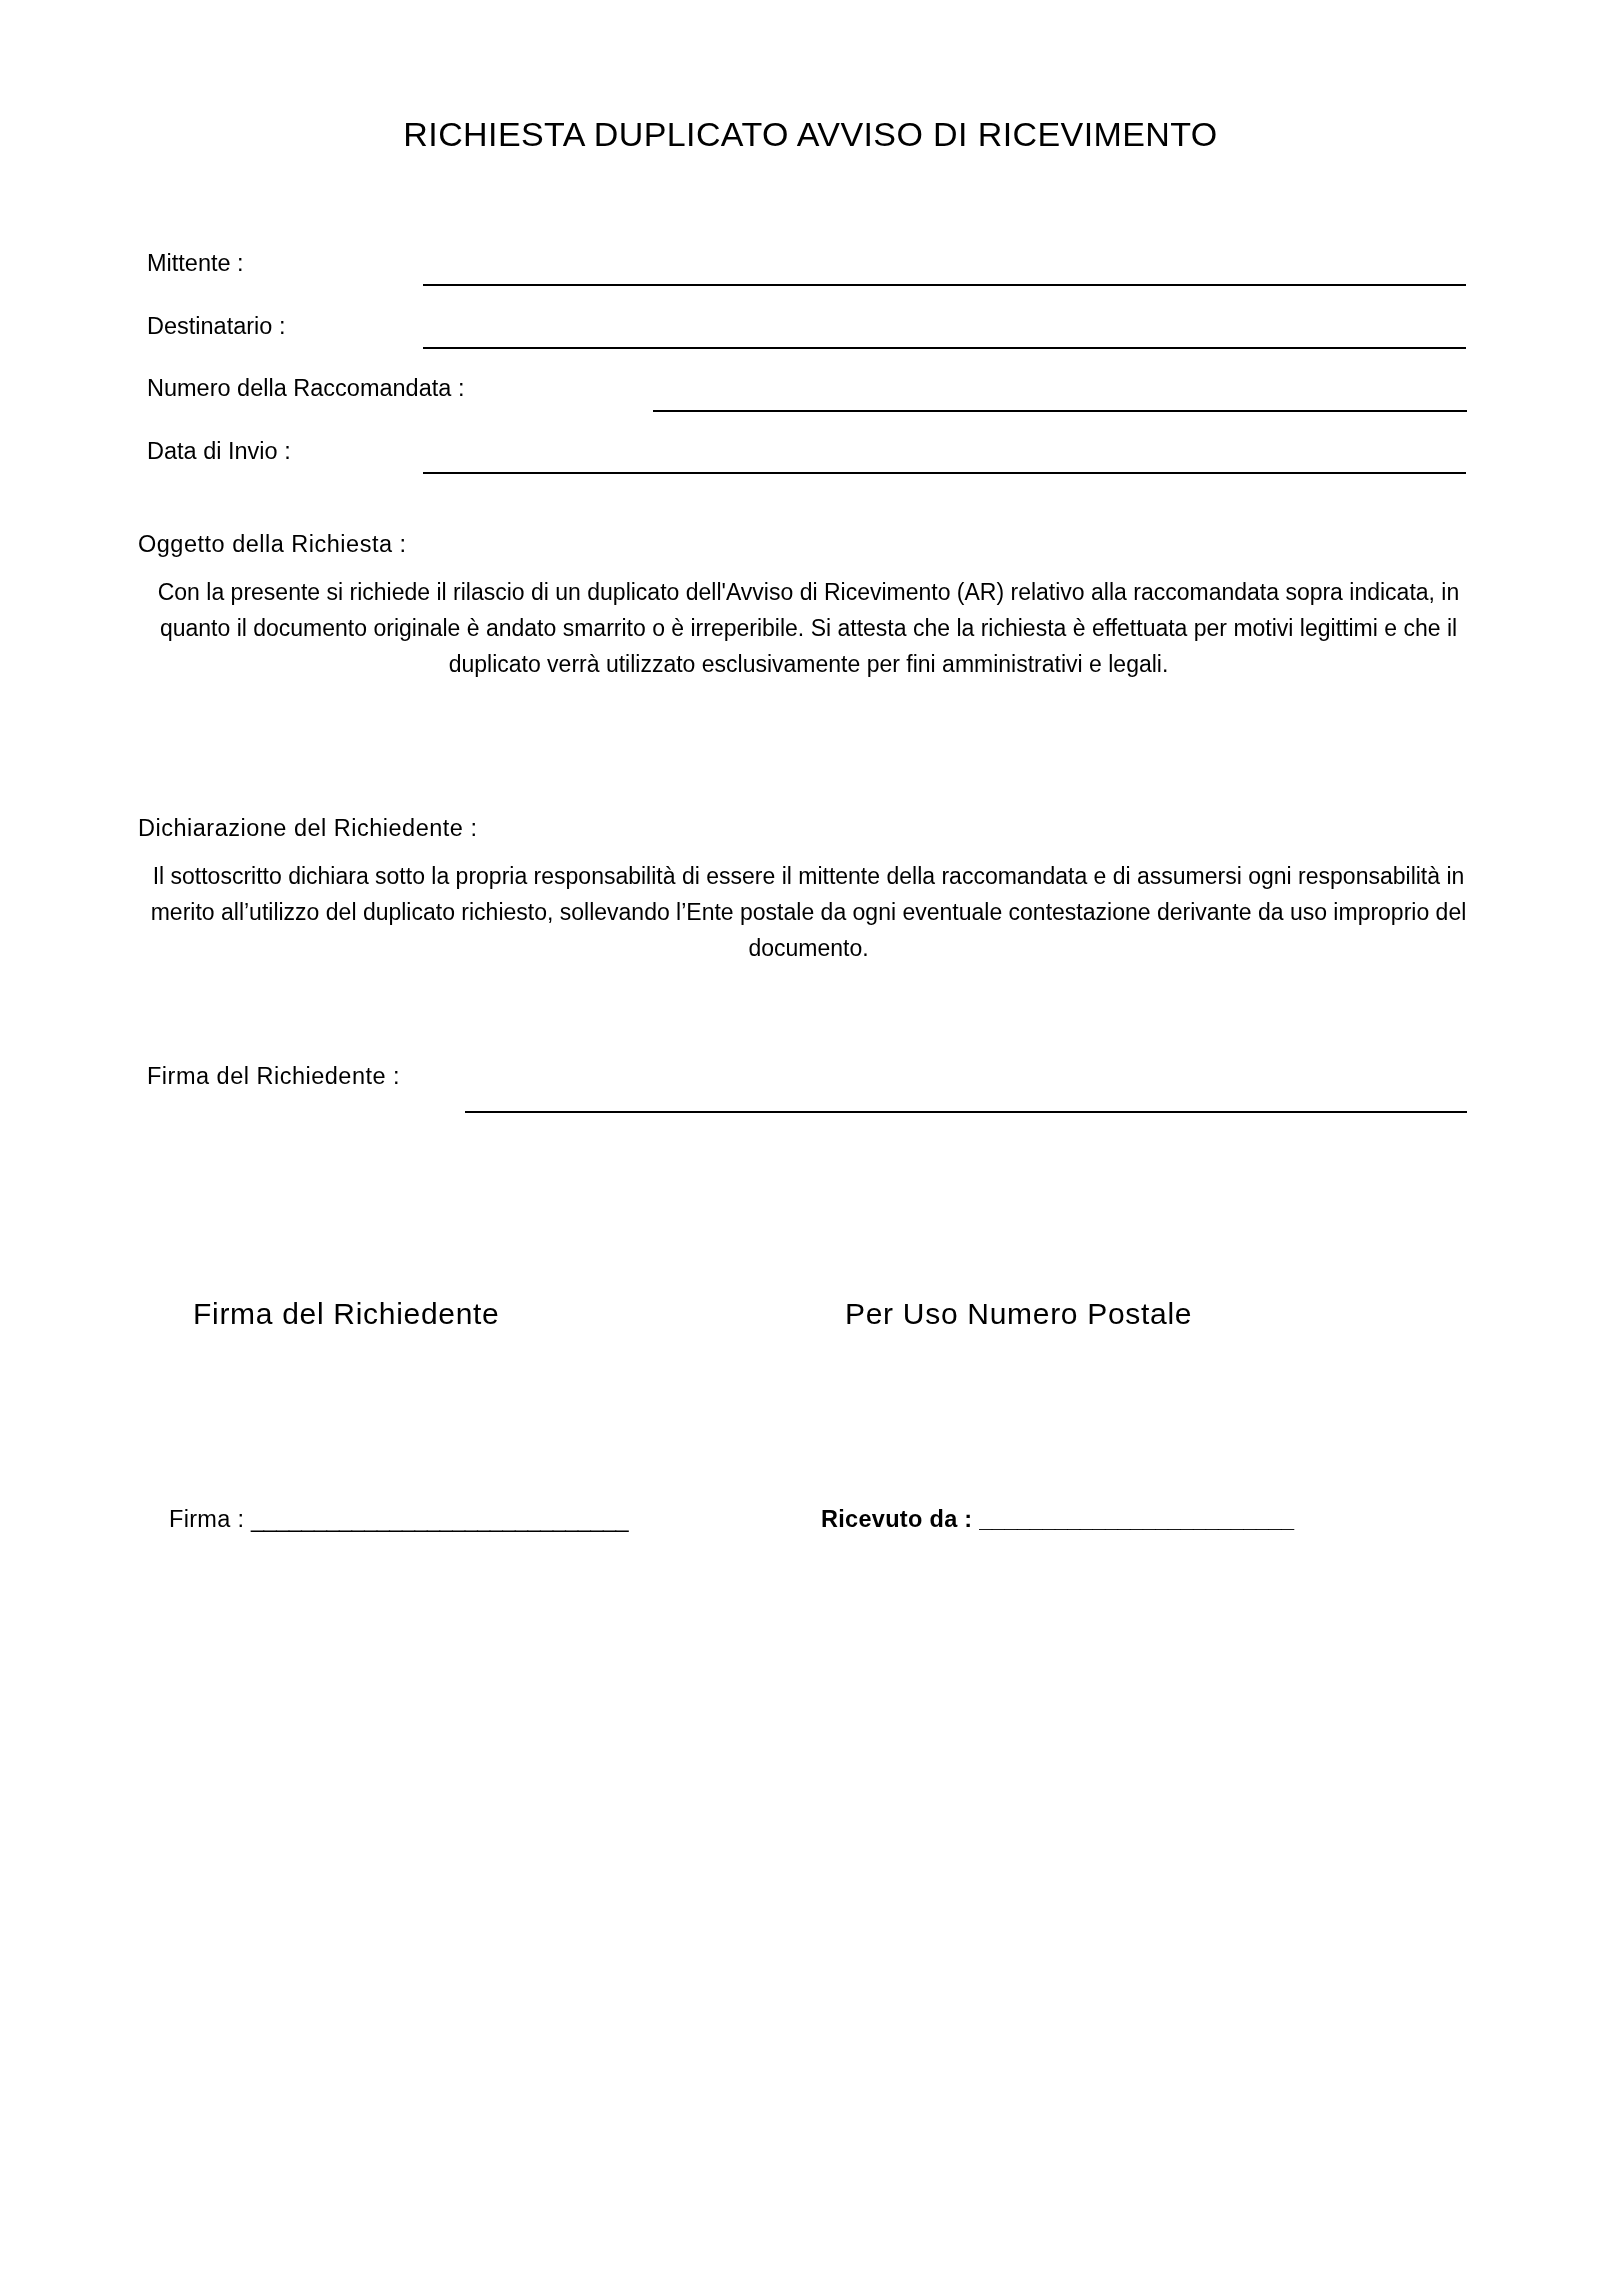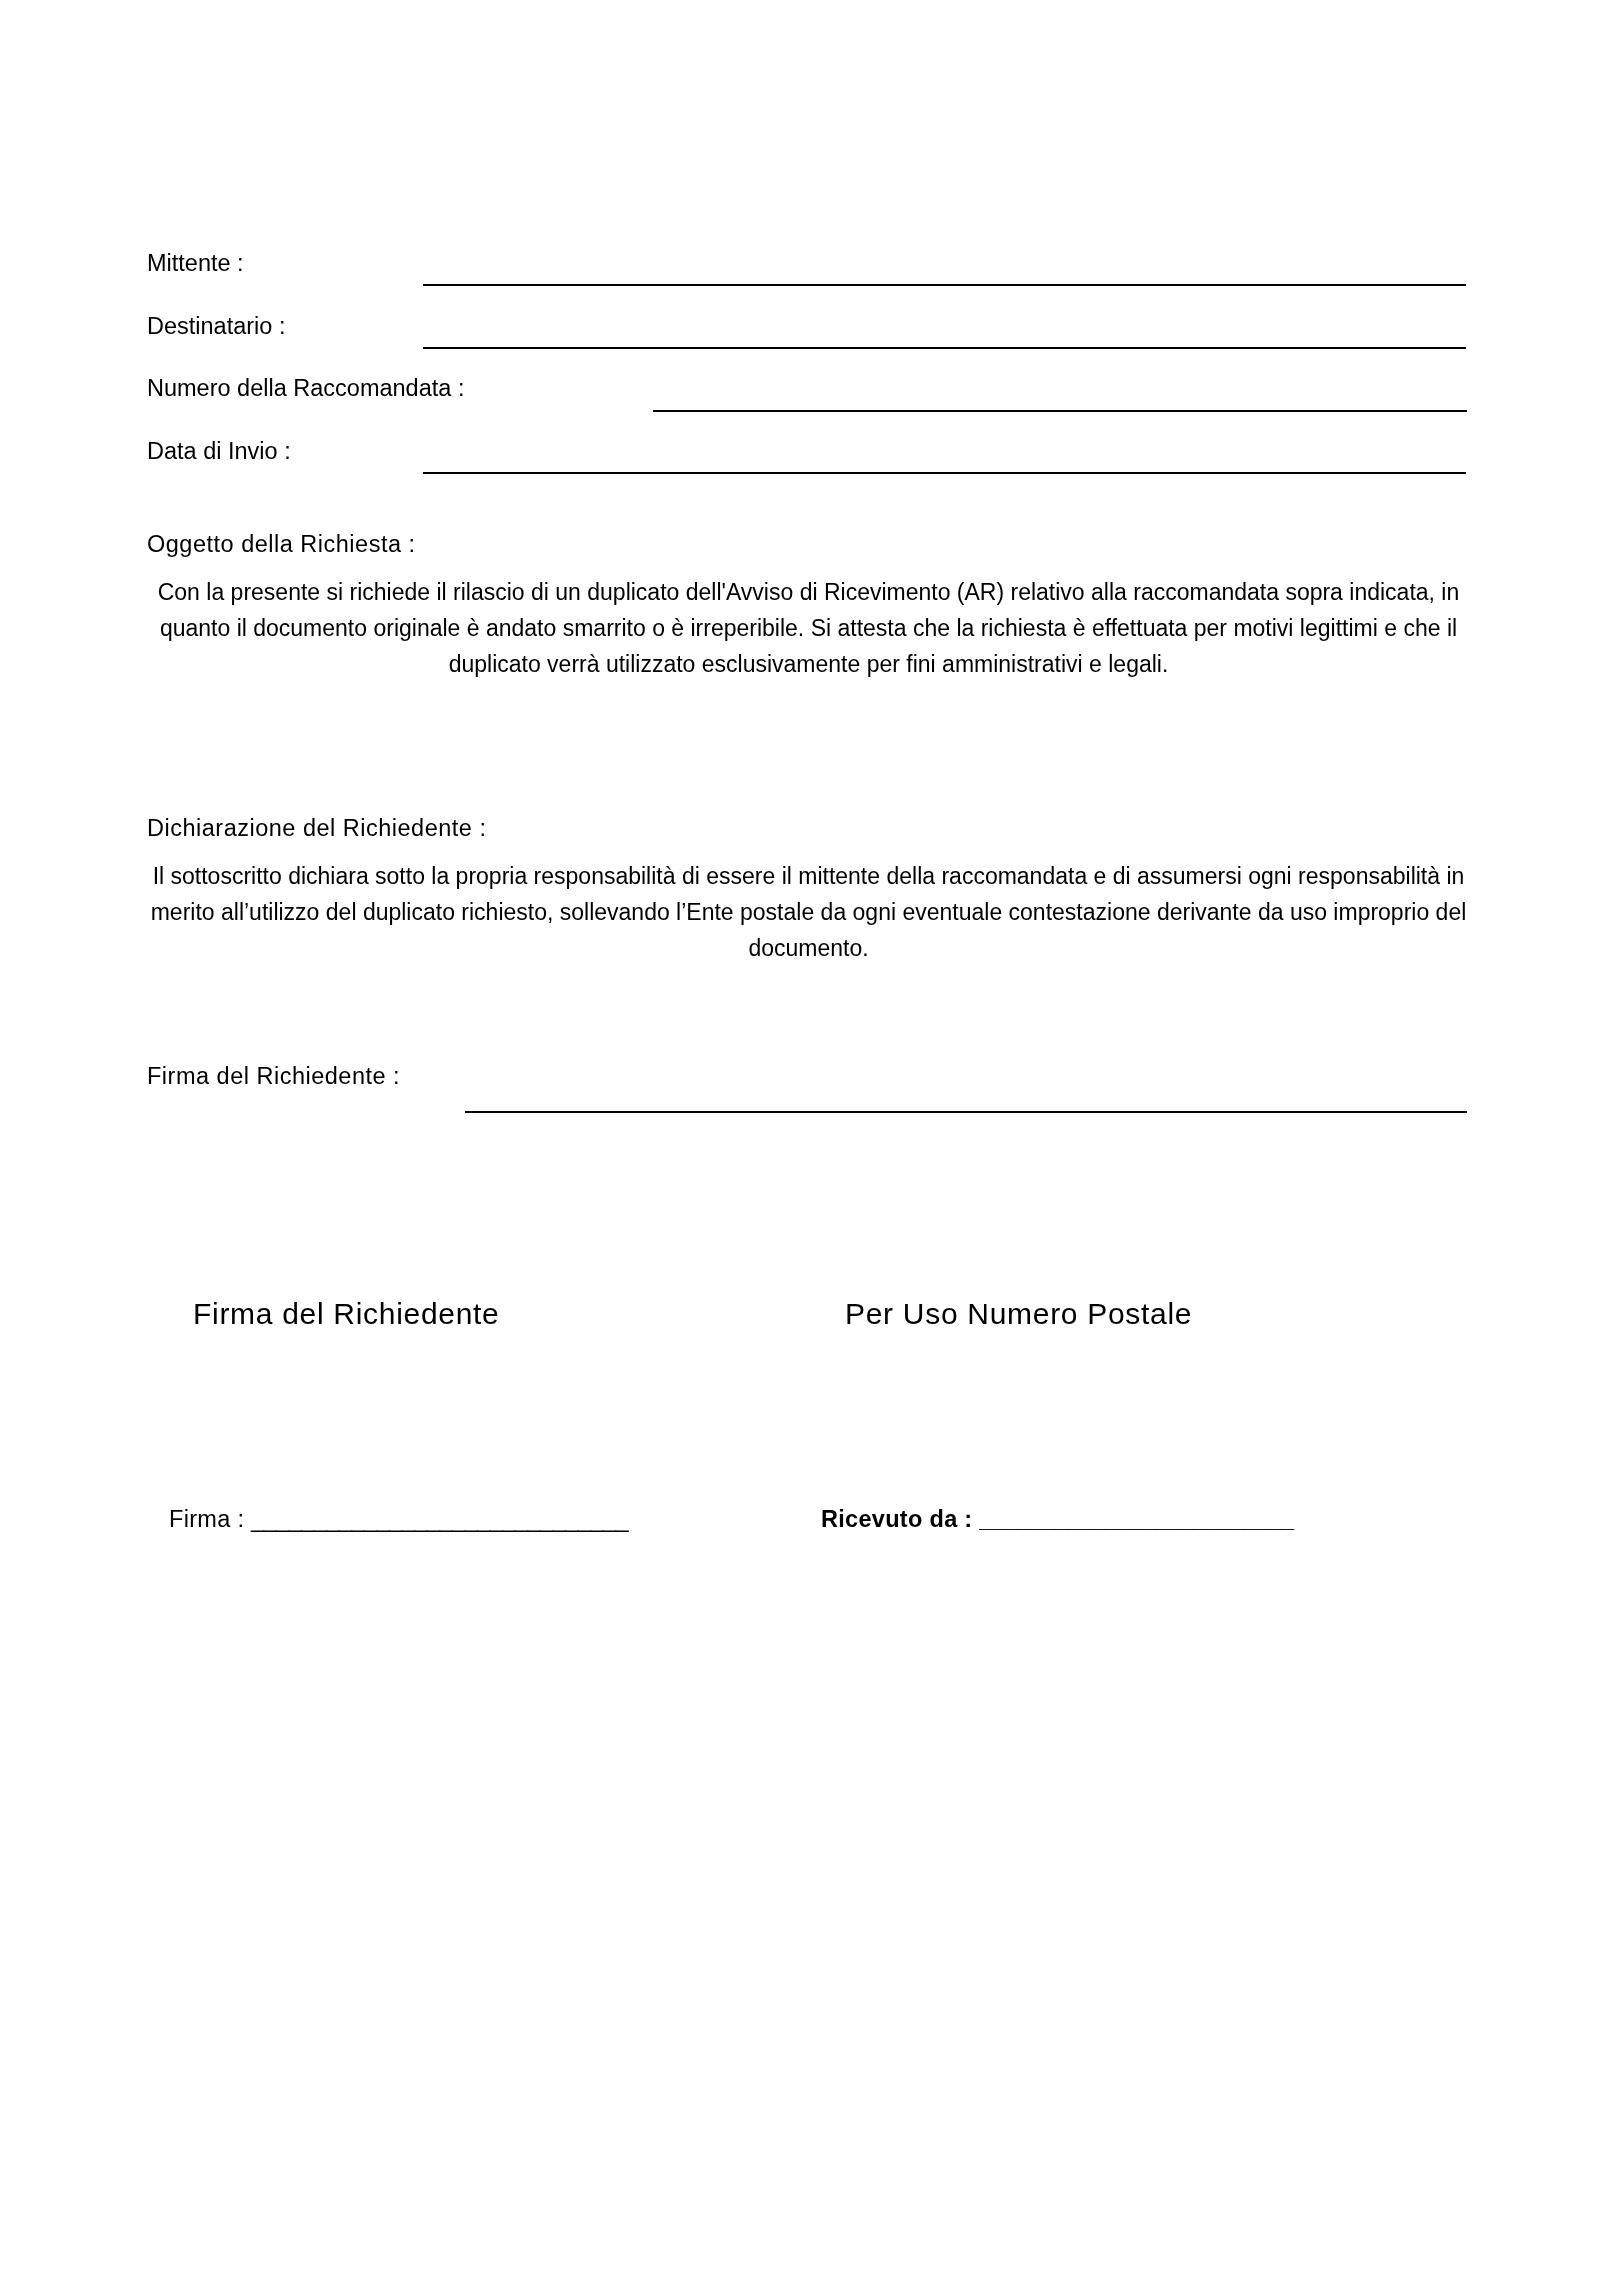--- a/index.html
+++ b/index.html
@@ -51,21 +51,21 @@
 
   .field-rule {
     position: absolute;
     height: 0;
     border-top: 2.9px solid #000000;
   }
 
   
   .section-heading {
     position: absolute;
-    left: 147px;
+    left: 138px;
     font-size: 23.5px;
     line-height: 29px;
     letter-spacing: 0.5px;
     white-space: nowrap;
   }
 
   .section-body {
     position: absolute;
     left: 147px;
     width: 1323px;
@@ -110,20 +110,21 @@
 
   .blank-fill {
     letter-spacing: -0.5px;
   }
 </style>
 </head>
 <body>
 
 <div class="page">
 
+  <div class="doc-title">RICHIESTA DUPLICATO AVVISO DI RICEVIMENTO</div>
 
   <div class="field-row" style="top:249px;">
     <span class="field-label">Mittente :</span>
   </div>
   <div class="field-rule" style="left:423px; top:284px; width:1043px;"></div>
 
   <div class="field-row" style="top:312px;">
     <span class="field-label">Destinatario :</span>
   </div>
   <div class="field-rule" style="left:423px; top:347px; width:1043px;"></div>

